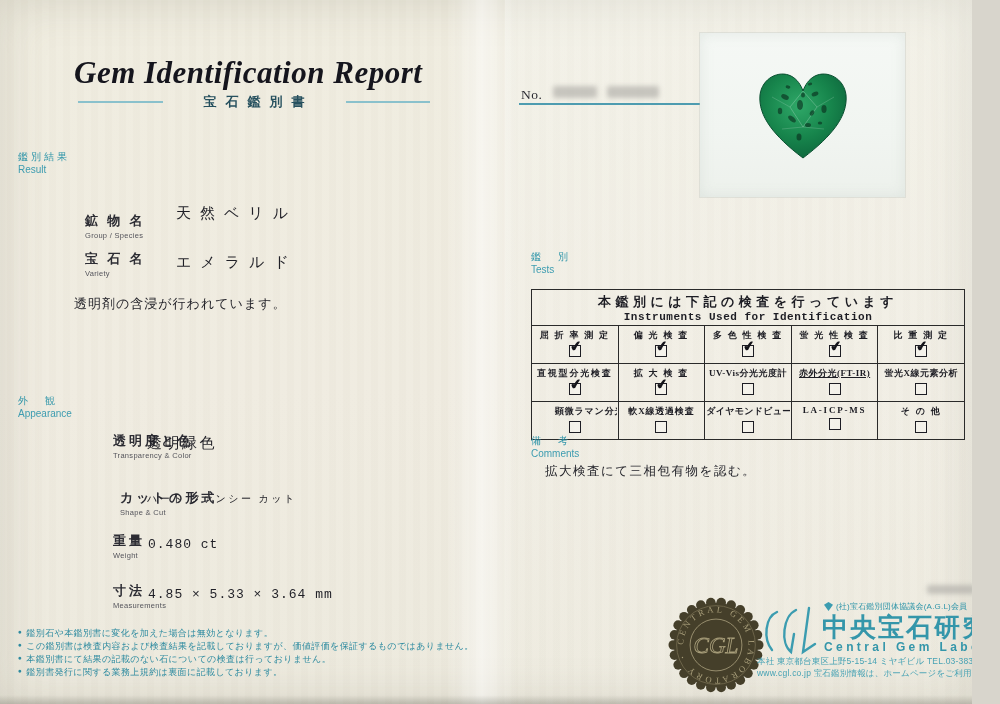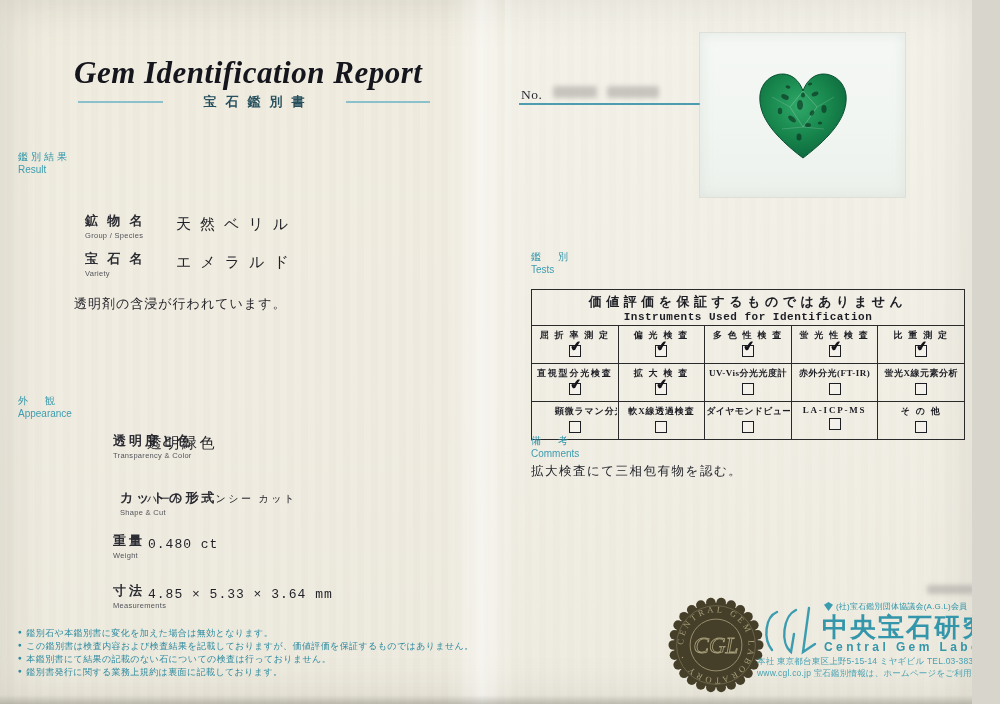--- a/index.html
+++ b/index.html
@@ -46,21 +46,21 @@
     display:flex;align-items:center;justify-content:center;}
   
   table.tests{border-collapse:collapse;table-layout:fixed;width:434px;background:transparent;}
   table.tests th,table.tests td{border:1.6px solid #2a2a2a;}
   .tbl-title-jp{font-family:"Liberation Serif",serif;font-size:13px;font-weight:bold;letter-spacing:4.5px;color:#1d1d24;text-align:center;}
   .tbl-title-en{font-family:"Liberation Mono",monospace;font-size:11px;font-weight:bold;color:#1d1d24;text-align:center;letter-spacing:.5px;}
   td.cell{height:33px;text-align:center;vertical-align:top;padding-top:3px;}
   .clabel{font-family:"Liberation Serif",serif;font-size:9px;font-weight:bold;letter-spacing:1.8px;color:#1d1d24;white-space:nowrap;overflow:hidden;}
   .cbox{position:relative;display:inline-block;width:10px;height:10px;border:1.7px solid #1d1d24;margin-top:3px;background:rgba(255,255,255,.25);}
   .cbox.checked::after{content:"\2714";position:absolute;left:0px;top:-8px;font-size:14px;font-weight:bold;color:#14141a;transform:rotate(-8deg);}
-  .comment{font-family:"Liberation Serif",serif;font-size:12.5px;color:#1f1f26;letter-spacing:1.5px;}
+  .comment{font-family:"Liberation Serif",serif;font-size:12.5px;color:#1f1f26;letter-spacing:1.5px;margin-left:14px;}
   
   .member{font-size:8px;color:#2f95a9;letter-spacing:.2px;display:flex;align-items:center;gap:3px;white-space:nowrap;}
   .co-jp{font-size:26px;font-weight:bold;color:#3496aa;letter-spacing:2px;white-space:nowrap;}
   .co-en{font-size:12px;font-weight:bold;color:#3496aa;letter-spacing:3.4px;white-space:nowrap;}
   .addr{font-size:8.5px;color:#46a2b4;line-height:12px;letter-spacing:.2px;white-space:nowrap;}
 </style>
 </head>
 <body>
 
 <div class="canvas">
@@ -76,21 +76,21 @@
 
   <div class="abs" style="left:18px;top:150px;">
     <div class="sec-jp">鑑別結果</div>
     <div class="sec-en">Result</div>
   </div>
 
   <div class="abs" style="left:85px;top:212px;">
     <div class="fjp">鉱 物 名</div>
     <div class="fen">Group / Species</div>
   </div>
-  <div class="fval cjkwide abs" style="left:176px;top:215px;">天然ベリル</div>
+  <div class="fval cjkwide abs" style="left:176px;top:204px;">天然ベリル</div>
 
   <div class="abs" style="left:85px;top:250px;">
     <div class="fjp">宝 石 名</div>
     <div class="fen">Variety</div>
   </div>
   <div class="fval cjkwide abs" style="left:176px;top:253px;">エメラルド</div>
 
   <div class="note abs" style="left:74px;top:295px;">透明剤の含浸が行われています。</div>
 
   <div class="abs" style="left:18px;top:394px;">
@@ -166,36 +166,36 @@
 
   <div class="abs" style="left:531px;top:250px;">
     <div class="sec-jp wide">鑑別</div>
     <div class="sec-en">Tests</div>
   </div>
 
   <table class="tests abs" style="left:531px;top:289px;">
     <tbody>
         <tr>
       <th colspan="5" style="height:33px;">
-        <div class="tbl-title-jp">価値評価を保証するものではありません</div>
+        <div class="tbl-title-jp">本鑑別には下記の検査を行っています</div>
         <div class="tbl-title-en">Instruments Used for Identification</div>
       </th>
     </tr>
     <tr>
       <td class="cell"><div class="clabel">屈 折 率 測 定</div><span class="cbox checked"></span></td>
       <td class="cell"><div class="clabel">偏 光 検 査</div><span class="cbox checked"></span></td>
       <td class="cell"><div class="clabel">多 色 性 検 査</div><span class="cbox checked"></span></td>
       <td class="cell"><div class="clabel">蛍 光 性 検 査</div><span class="cbox checked"></span></td>
       <td class="cell"><div class="clabel">比 重 測 定</div><span class="cbox checked"></span></td>
     </tr>
     <tr>
       <td class="cell"><div class="clabel">直視型分光検査</div><span class="cbox checked"></span></td>
       <td class="cell"><div class="clabel">拡 大 検 査</div><span class="cbox checked"></span></td>
       <td class="cell"><div class="clabel" style="letter-spacing:.5px;">UV-Vis分光光度計</div><span class="cbox"></span></td>
-      <td class="cell"><div class="clabel" style="letter-spacing:.5px;">赤外分光(FT-IR)</div><span class="cbox"></span></td>
+      <td class="cell"><div class="clabel" style="letter-spacing:.5px;text-decoration:underline;">赤外分光(FT-IR)</div><span class="cbox"></span></td>
       <td class="cell"><div class="clabel" style="letter-spacing:.5px;">蛍光X線元素分析</div><span class="cbox"></span></td>
     </tr>
     <tr>
       <td class="cell"><div class="clabel" style="letter-spacing:.8px;padding-left:22px;">顕微ラマン分光</div><span class="cbox"></span></td>
       <td class="cell"><div class="clabel" style="letter-spacing:.8px;">軟X線透過検査</div><span class="cbox"></span></td>
       <td class="cell"><div class="clabel" style="letter-spacing:.3px;">ダイヤモンドビュー™</div><span class="cbox"></span></td>
       <td class="cell"><div class="clabel">LA-ICP-MS</div><span class="cbox"></span></td>
       <td class="cell"><div class="clabel">そ の 他</div><span class="cbox"></span></td>
     </tr>
   </tbody>

